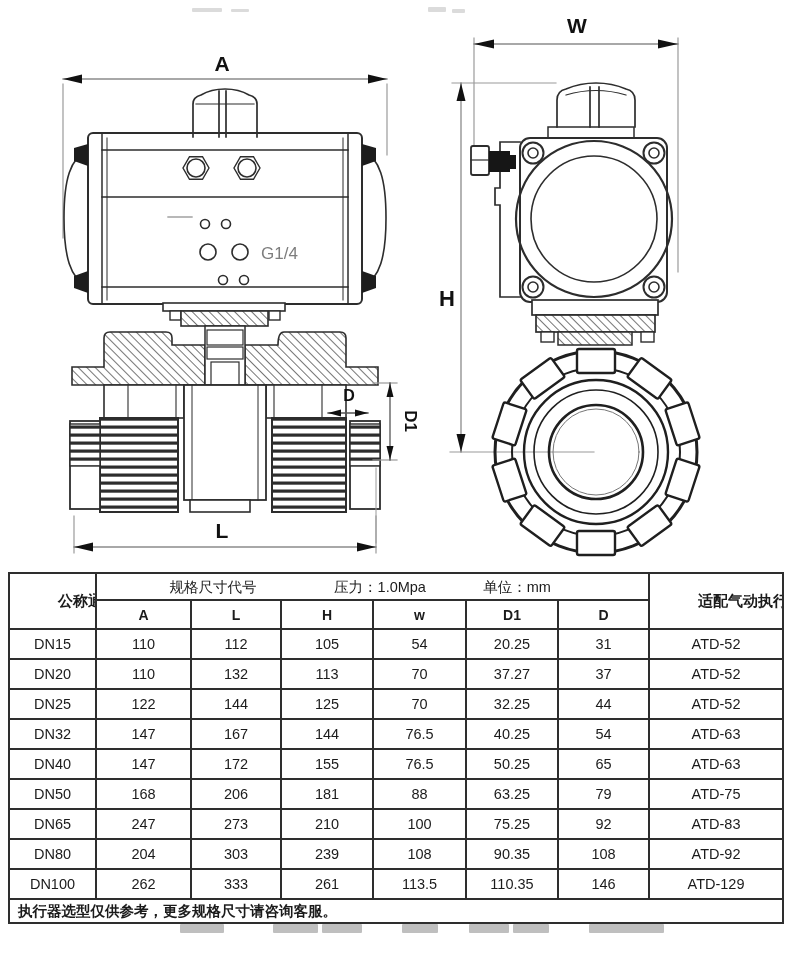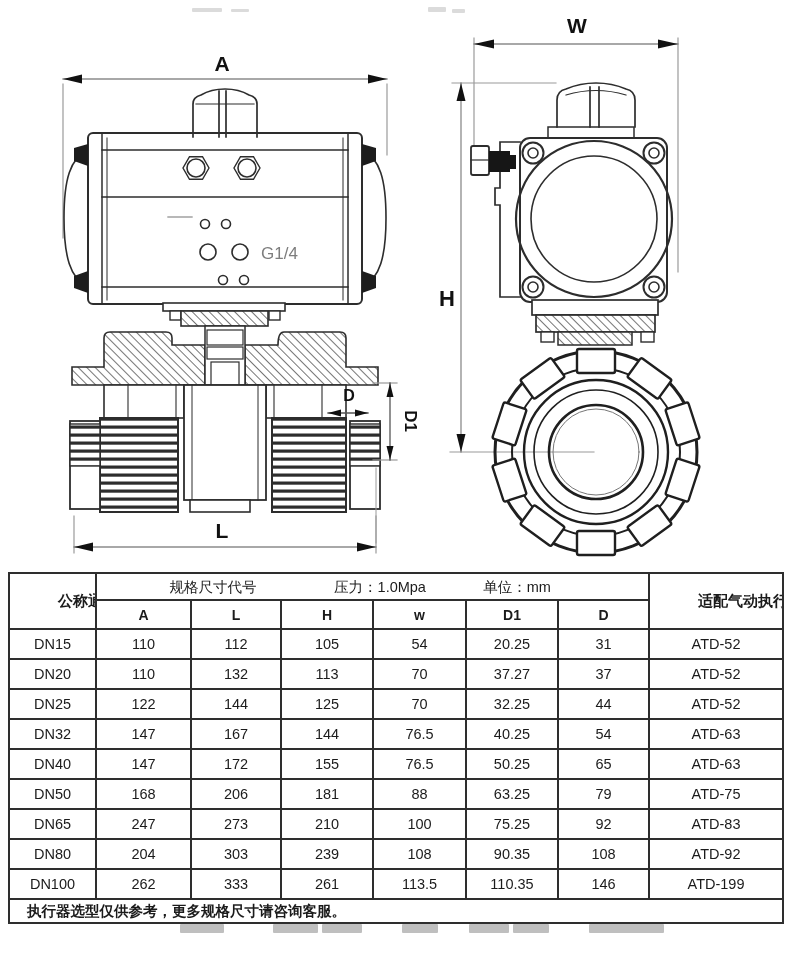--- a/index.html
+++ b/index.html
@@ -14,21 +14,21 @@
   .spec-table{position:absolute;left:8px;top:572px;border-collapse:collapse;table-layout:fixed;
               width:774px;font-size:14.5px;color:#1b1b1b;}
   .spec-table td{border:2px solid #2e2e2e;text-align:center;vertical-align:middle;
                  padding:0;overflow:hidden;white-space:nowrap;}
   .spec-table .h-cn{font-weight:700;font-size:15px;padding-left:48px;}
   .spec-table .h-dim{font-weight:700;font-size:14px;}
   .spec-table .merged-head{position:relative;}
   .spec-table .merged-head span{position:absolute;top:50%;transform:translate(-50%,-50%);
                  font-weight:400;font-size:14.5px;white-space:nowrap;}
   .spec-table .dn{font-weight:400;}
-  .spec-table .foot{text-align:left;padding-left:17px;font-weight:600;font-size:14.5px;}
+  .spec-table .foot{text-align:left;padding-left:8px;font-weight:600;font-size:14.5px;}
   .r-h1{height:27px;} .r-h2{height:29px;} .r-d{height:30px;} .r-f{height:24px;}
 
   .wm{position:absolute;background:#a9a9a9;opacity:.75;border-radius:1px;}
 </style>
 </head>
 <body>
 
 <div class="page">
 
   
@@ -360,21 +360,21 @@
         <td>ATD-92</td>
       </tr>
       <tr class="r-d">
         <td class="dn">DN100</td>
         <td>262</td>
         <td>333</td>
         <td>261</td>
         <td>113.5</td>
         <td>110.35</td>
         <td>146</td>
-        <td>ATD-199</td>
+        <td>ATD-129</td>
       </tr>
 
       <tr class="r-f">
         <td colspan="8" class="foot">执行器选型仅供参考，更多规格尺寸请咨询客服。</td>
       </tr>
     </tbody>
   </table>
 
   
   <div class="wm" style="left:180px;top:924px;width:44px;height:9px;"></div>

